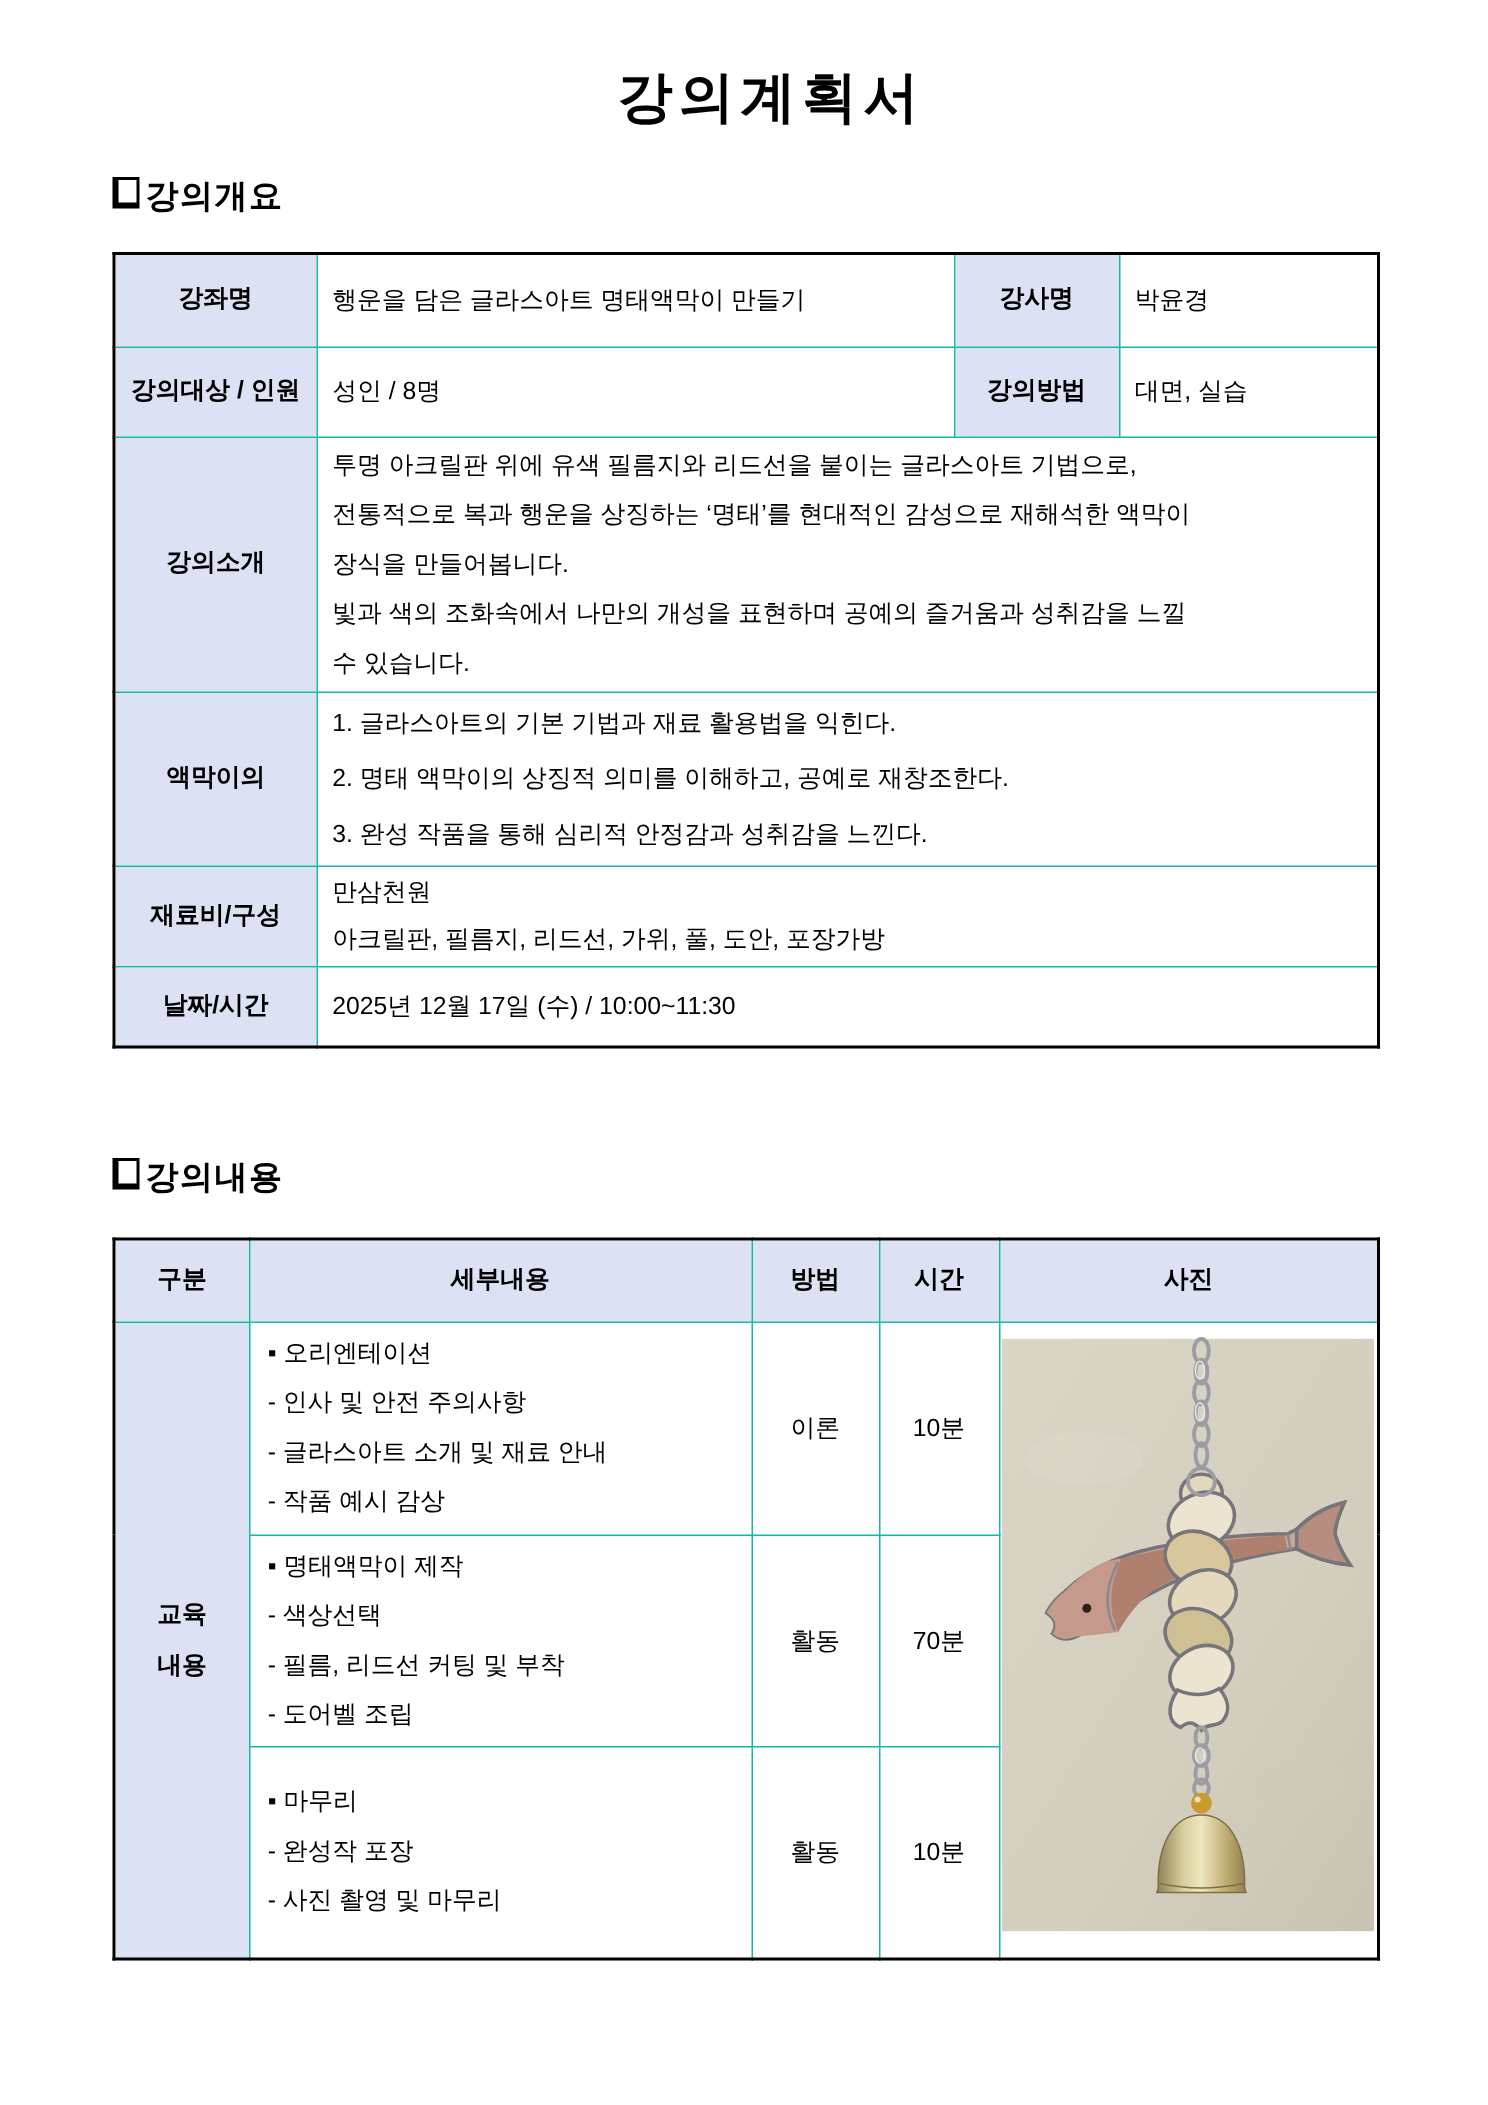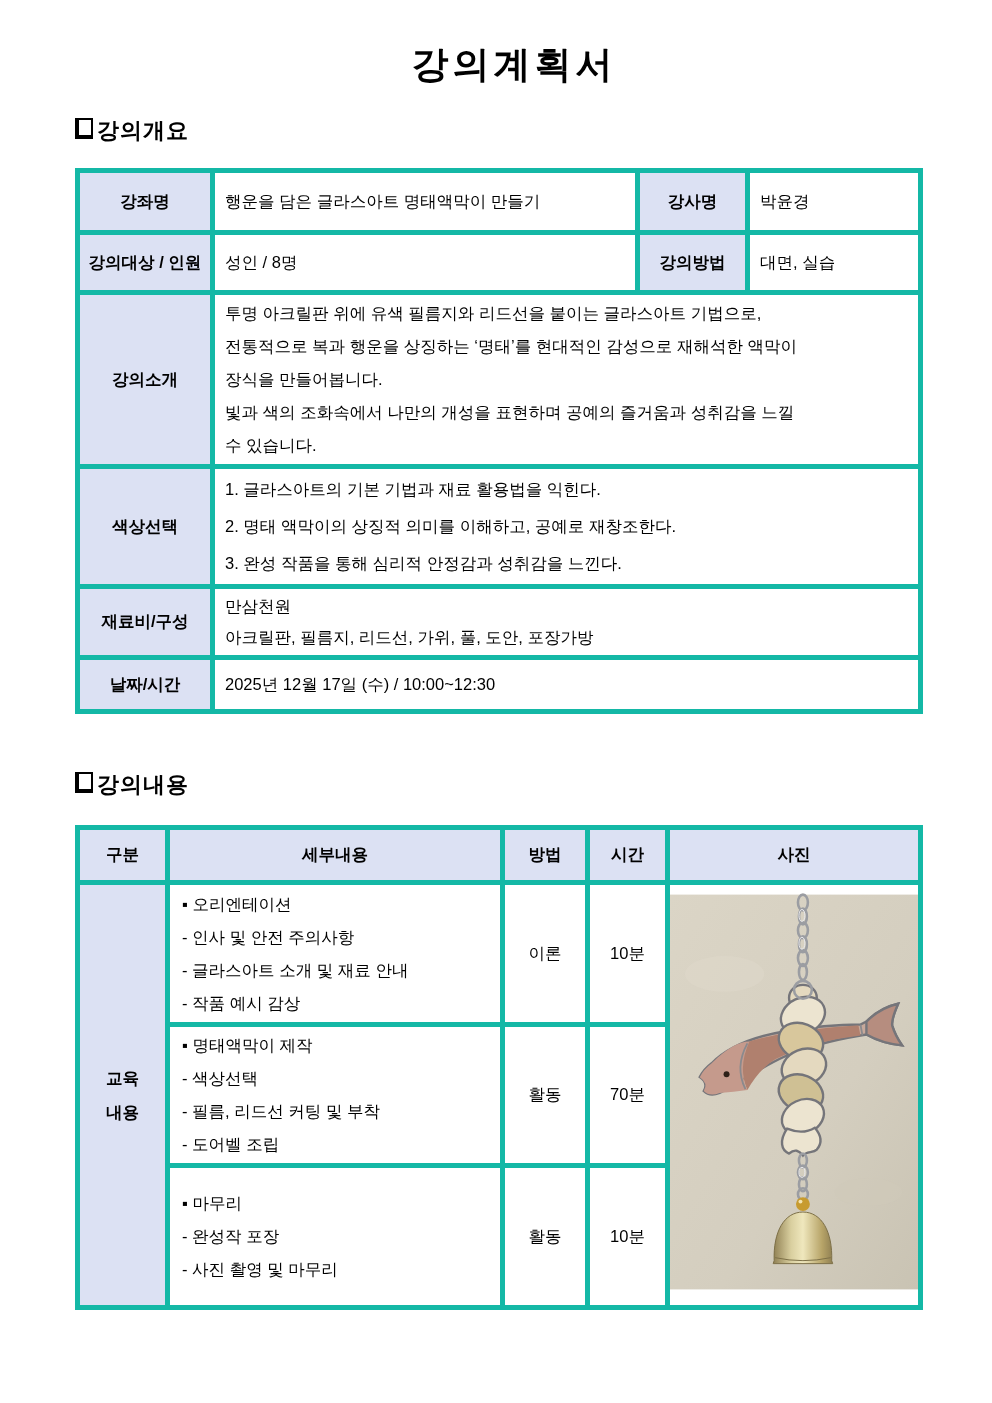--- a/index.html
+++ b/index.html
@@ -8,21 +8,21 @@
 
   .doc-title{position:absolute;top:40px;left:0;width:100%;text-align:center;
     font-size:37px;font-weight:700;letter-spacing:4px;margin:0;}
 
   .sec-head{position:absolute;left:75px;font-size:22px;font-weight:700;letter-spacing:1px;}
   .sq{display:inline-block;width:12px;height:15px;border:2px solid #000;
     border-left-width:4px;border-bottom-width:4px;margin-right:4px;vertical-align:-1px;background:#fff;}
 
   table{border-collapse:collapse;table-layout:fixed;position:absolute;left:75px;
     border:2px solid #000;background:#fff;}
-  th,td{border:5px solid #14b8a6;font-size:16.5px;vertical-align:middle;
+  th,td{border:1px solid #14b8a6;font-size:16.5px;vertical-align:middle;
     overflow:hidden;word-break:keep-all;}
   th{background:#dce1f3;font-weight:700;text-align:center;padding:2px 6px;line-height:1.45;}
   td{padding:2px 10px;text-align:left;font-weight:400;}
   td.center{text-align:center;padding:2px 2px;}
 
   .t1{top:168px;width:843px;}
   .t2{top:825px;width:843px;}
 
   .lines div{line-height:33px;}
   .goal-lines div{line-height:37px;}
@@ -73,37 +73,37 @@
       <th>강의소개</th>
       <td colspan="3" class="lines">
         <div>투명 아크릴판 위에 유색 필름지와 리드선을 붙이는 글라스아트 기법으로,</div>
         <div>전통적으로 복과 행운을 상징하는 ‘명태’를 현대적인 감성으로 재해석한 액막이</div>
         <div>장식을 만들어봅니다.</div>
         <div>빛과 색의 조화속에서 나만의 개성을 표현하며 공예의 즐거움과 성취감을 느낄</div>
         <div>수 있습니다.</div>
       </td>
     </tr>
     <tr style="height:112px">
-      <th>색상선택</th>
+      <th>액막이의</th>
       <td colspan="3" class="goal-lines">
         <div>1. 글라스아트의 기본 기법과 재료 활용법을 익힌다.</div>
         <div>2. 명태 액막이의 상징적 의미를 이해하고, 공예로 재창조한다.</div>
         <div>3. 완성 작품을 통해 심리적 안정감과 성취감을 느낀다.</div>
       </td>
     </tr>
     <tr style="height:64px">
       <th>재료비/구성</th>
       <td colspan="3" class="mat-lines">
         <div>만삼천원</div>
         <div>아크릴판, 필름지, 리드선, 가위, 풀, 도안, 포장가방</div>
       </td>
     </tr>
     <tr style="height:54px">
       <th>날짜/시간</th>
-      <td colspan="3">2025년 12월 17일 (수) / 10:00~12:30</td>
+      <td colspan="3">2025년 12월 17일 (수) / 10:00~11:30</td>
     </tr>
   </tbody>
     </table>
 
   <div class="sec-head" style="top:770px;">
     <span class="sq"></span><span>강의내용</span>
   </div>
 
   <table class="t2">
     <colgroup>

